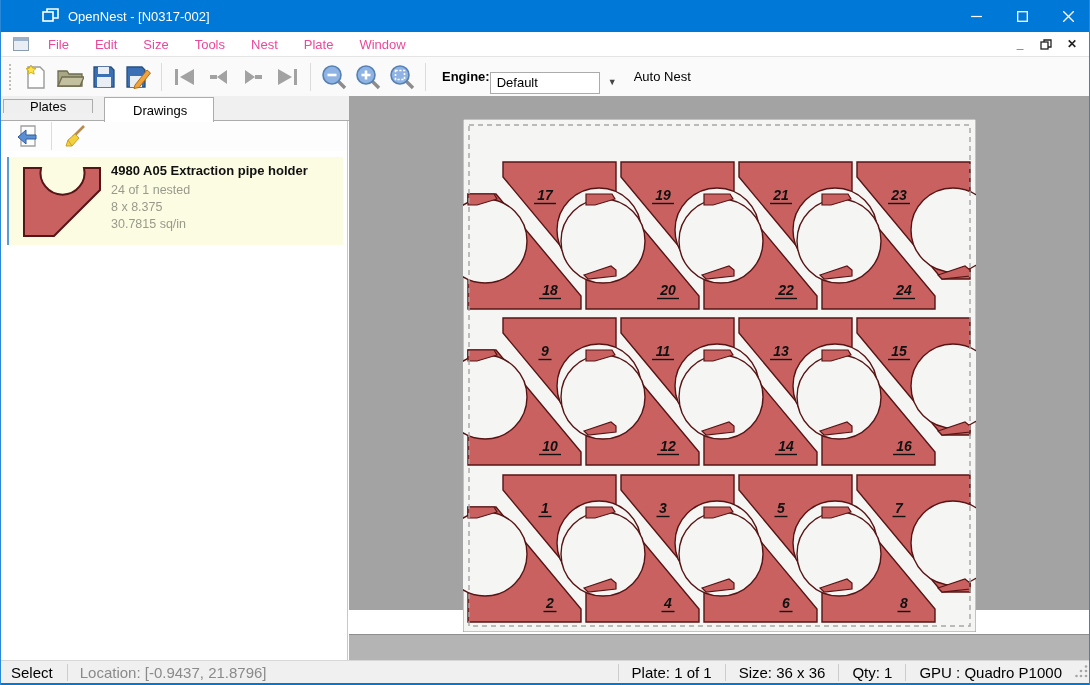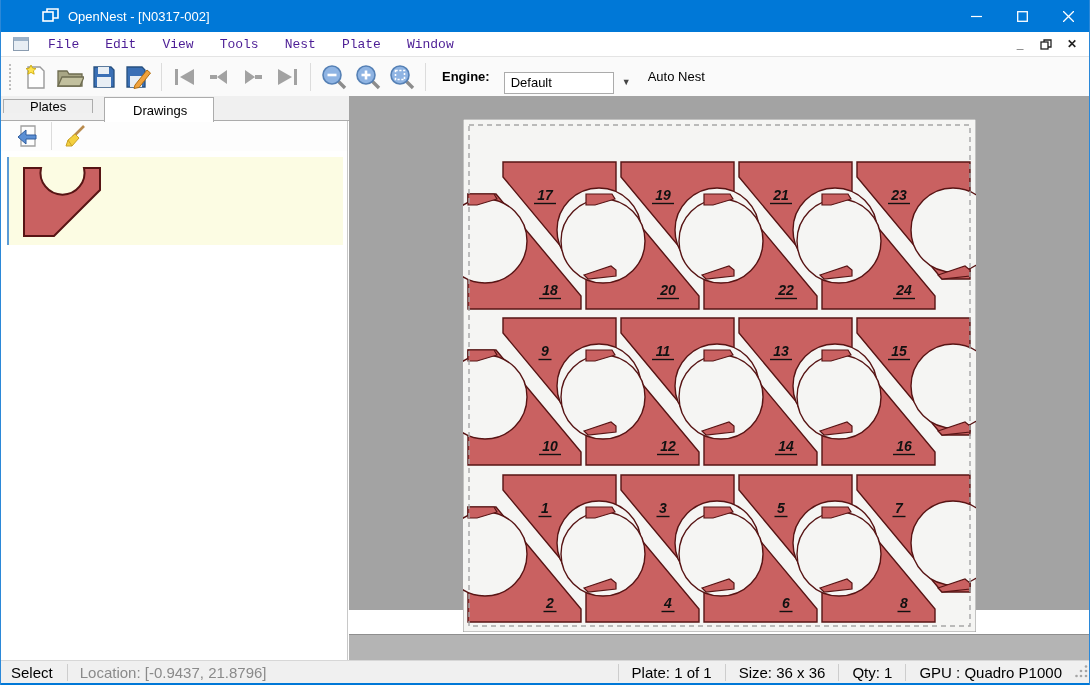--- a/index.html
+++ b/index.html
@@ -13,32 +13,32 @@
               display:flex; align-items:center;padding-left:32px; }
   #titlebar .apptitle { font-size:13px; margin-left:8px; }
   .winbtn { width:46px; height:32px; display:flex; align-items:center; justify-content:center;
             color:#fff; font-size:15px; }
   #title-controls { position:absolute; right:0; top:0; display:flex; }
   #app-icon { width:18px; height:18px; margin-left:9px; }
 
   
   #menubar { left:0; top:32px; width:1090px; height:25px; background:#fff; display:flex;
              align-items:center; border-bottom:1px solid #E4E4E4; }
-  .menu-item { font-size:13px; color:#4c1d95; padding:0 13px; height:25px; display:flex; align-items:center;font-family:Liberation Mono, monospace; }
+  .menu-item { font-size:13px; color:#ec4899; padding:0 13px; height:25px; display:flex; align-items:center; }
   #mdi-doc-icon { width:16px; height:14px; border:1px solid #8A9CB0; background:#E8EEF4; margin:0 6px 0 12px; border-top:4px solid #9DB2C8; }
   #mdi-controls { position:absolute; right:6px; top:34px; display:flex; gap:4px; }
   .mdibtn { width:22px; height:20px; display:flex; align-items:center; justify-content:center;
             color:#222; font-size:12px; font-weight:bold; }
 
   
   #toolbar { left:0; top:57px; width:1090px; height:39px; background:#FAFAFA; display:flex; align-items:center; }
   .grip { width:4px; height:26px; border-left:2px dotted #BDBDBD; margin:0 6px 0 8px; }
   .tbtn { width:34px; height:32px; display:flex; align-items:center; justify-content:center; }
   .tsep { width:1px; height:28px; background:#DCDCDC; margin:0 6px; }
-  #engine-label { font-size:13px; font-weight:bold; margin:0 14px 0 10px; }
+  #engine-label { font-size:13px; font-weight:bold; margin:0 0 0 10px; }
   #engine-combo { width:110px; height:22px; background:#fff; border:1px solid #ABABAB; font-size:13px;
                   display:flex; align-items:center; padding-left:6px; position:relative;margin-top:12px; }
   #engine-combo .dd { position:absolute; right:-18px; top:4px; font-size:9px; color:#444; }
   #auto-nest-button { font-size:13px; margin-left:34px; }
 
   
   #tabstrip { left:0; top:96px; width:348px; height:25px; background:#F0F0F0; border-bottom:1px solid #ACACAC; }
   .tab { position:absolute; top:3px; height:14px; padding:0 26px; font-size:13px; display:flex; align-items:center;
          background:#EFEFEF; border:1px solid #ACACAC; border-bottom:none; }
   .tab.active { background:#fff; top:1px; height:25px; z-index:2; }
@@ -93,21 +93,21 @@
           <path d="M0,0 L11,11 M11,0 L0,11" stroke="#fff" stroke-width="1.3"></path>
         </svg>
       </div>
   </div>
 </div>
 
 <div class="abs" id="menubar">
   <div id="mdi-doc-icon"></div>
   <div class="menu-item">File</div>
   <div class="menu-item">Edit</div>
-  <div class="menu-item">View</div>
+  <div class="menu-item">Size</div>
   <div class="menu-item">Tools</div>
   <div class="menu-item">Nest</div>
   <div class="menu-item">Plate</div>
   <div class="menu-item">Window</div>
 </div>
 <div id="mdi-controls">
   <div class="mdibtn">_</div>
   <div class="mdibtn">
       <svg width="12" height="11" viewBox="0 0 12 11">
         <rect x="1" y="3" width="7" height="7" fill="#fff" stroke="#222" stroke-width="1.3"></rect>
@@ -227,20 +227,26 @@
           <path d="M12,10 L16,14 L9,22 L3,22 L5,16 Z" fill="#F4D03F" stroke="#C9A227" stroke-width="1"></path>
           <path d="M5,16 L9,22" stroke="#C9A227" stroke-width="1"></path>
         </svg>
     </div>
   </div>
 
   <div class="abs" id="drawing-item">
     <svg id="thumb" width="84" height="74" viewBox="0 0 84 74">
       <path d="M3,3 L20,3 A22,22 0 1 0 63,3 L79,3 L79,25 L33,71 L3,71 Z" fill="#C96161" stroke="#571414" stroke-width="2"></path>
     </svg>
+    <div id="item-text">
+      <div id="item-title">4980 A05 Extraction pipe holder</div>
+      <div class="item-sub">24 of 1 nested</div>
+      <div class="item-sub">8 x 8.375</div>
+      <div class="item-sub">30.7815 sq/in</div>
+    </div>
   </div>
 </div>
 
 <div class="abs" id="canvas">
   <svg id="plate-svg" width="513" height="513" viewBox="0 0 513 513">
       <rect x="0" y="0" width="513" height="513" fill="#F5F5F3" stroke="#909090" stroke-width="1"></rect>
       <g>
         <path d="M0,2 L28,2 L113,104 L113,117 L0,117 Z" transform="translate(5,73)" fill="#C96161" stroke="#571414" stroke-width="1.4"></path>
         <path d="M0,0 L113,0 L113,117 L85,117 L0,15 Z" transform="translate(40,43)" fill="#C96161" stroke="#571414" stroke-width="1.4"></path>
         <path d="M0,2 L28,2 L113,104 L113,117 L0,117 Z" transform="translate(123,73)" fill="#C96161" stroke="#571414" stroke-width="1.4"></path>

